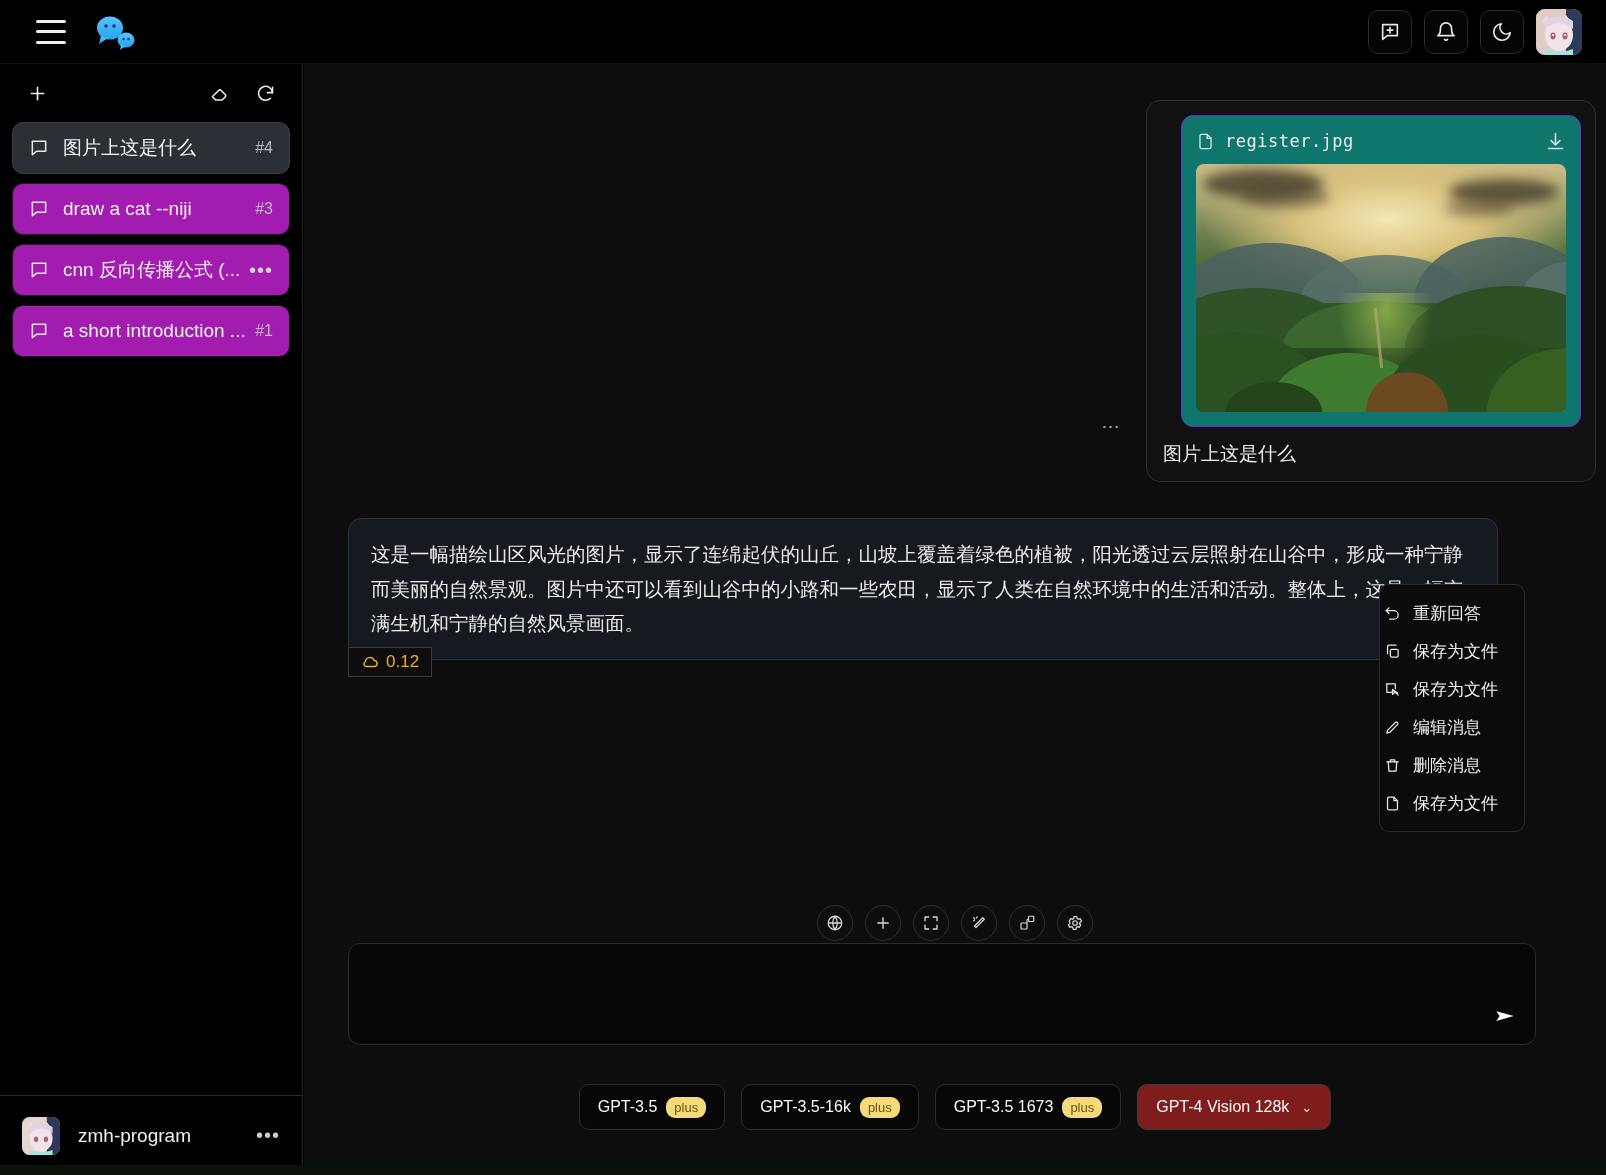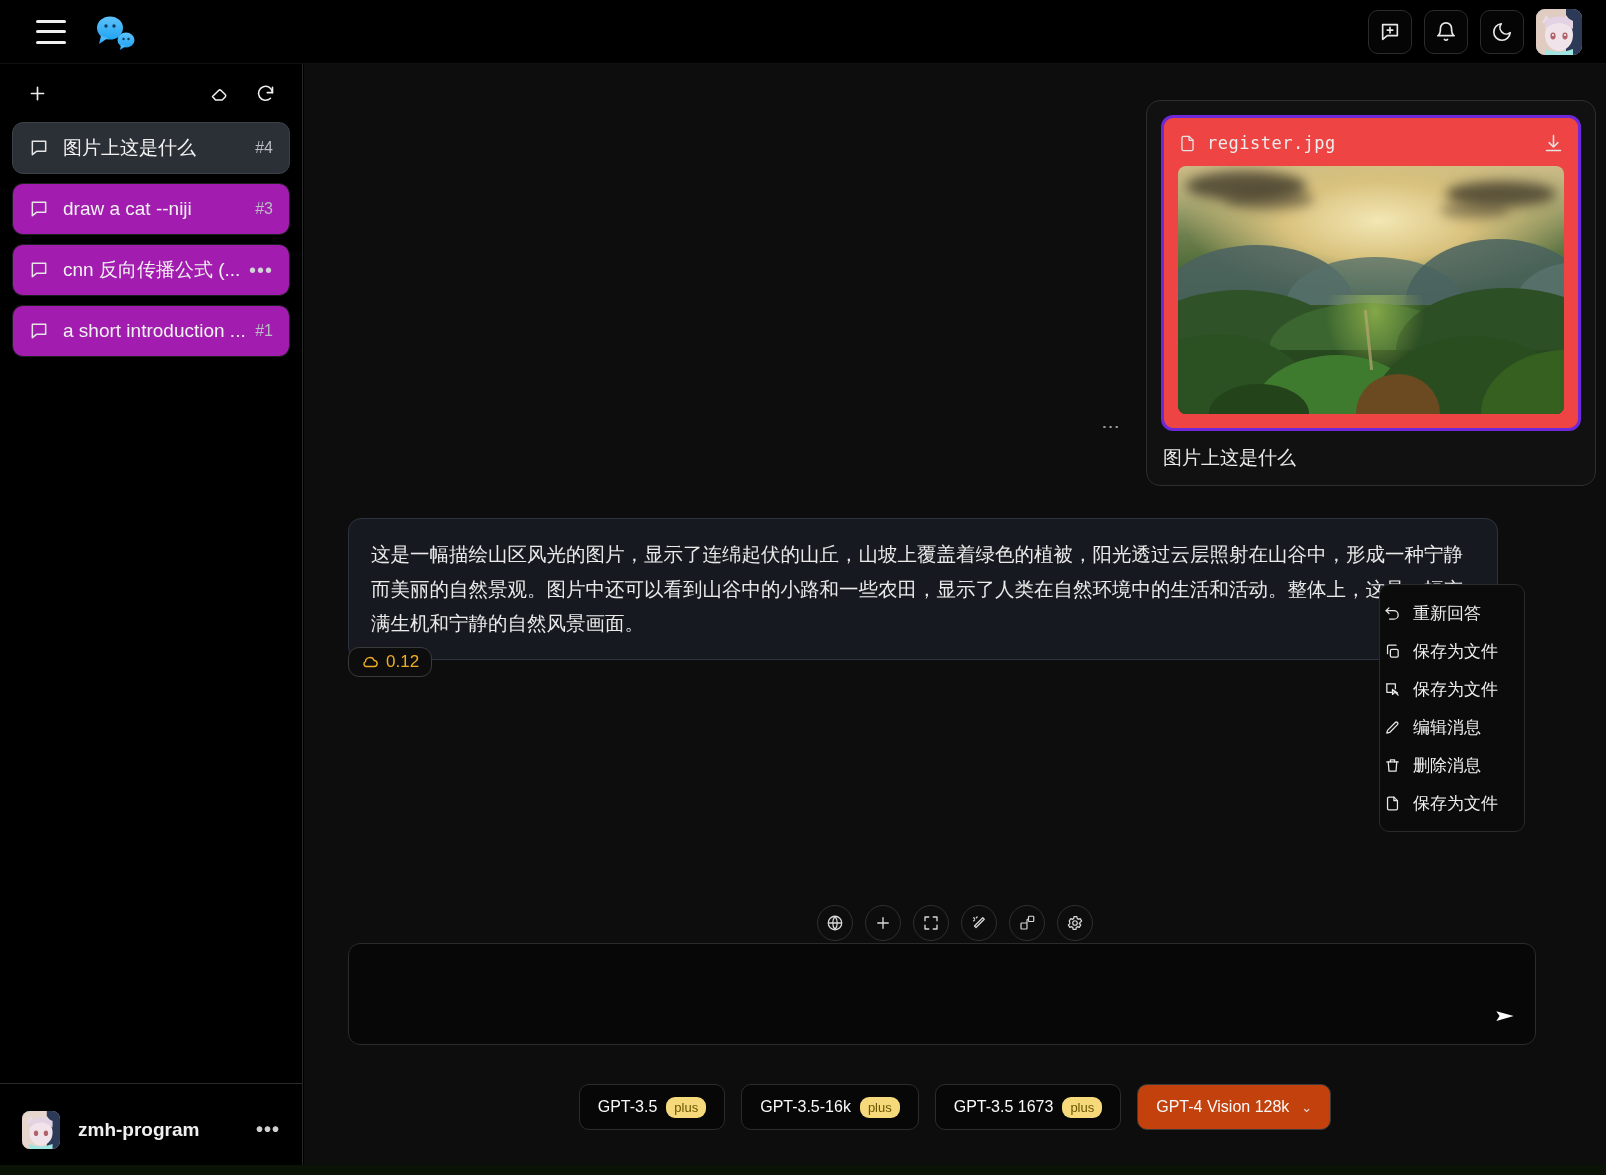--- a/index.html
+++ b/index.html
@@ -67,22 +67,22 @@
   .convo .cicon svg { stroke: #e6e6e6; }
   .convo .ctitle {
     color: #f2f2f2; font-size: 19px; white-space: nowrap;
     overflow: hidden; text-overflow: ellipsis; flex: 1;
     font-family: "Liberation Sans", sans-serif;
   }
   .convo .cnum { color: #b9bcc2; font-size: 16px; margin-left: 8px; flex: 0 0 auto; }
   .convo .cdots { color: #d2d4d8; font-size: 20px; letter-spacing: 1px; line-height: 6px; margin-left: 8px;}
 
   #side-bottom {
-    height: 92px; border-top: 1px solid #2a2a2a;
-    display: flex; align-items: center; padding: 12px 22px; font-weight: bold;
+    height: 80px; border-top: 1px solid #2a2a2a;
+    display: flex; align-items: center; padding: 12px 22px;
   }
   #user-avatar {
     width: 38px; height: 38px; border-radius: 8px; overflow: hidden;
     background: #d9c7d2; position: relative; flex: 0 0 38px;
   }
   #user-name { color: #f0f0f0; font-size: 19px; margin-left: 18px; flex: 1; }
   #user-dots { color: #cfcfcf; font-size: 20px; letter-spacing:1px; cursor: pointer; }
 
   
   #main {
@@ -92,22 +92,23 @@
 
   
   #user-msg-row {
     position: absolute; right: 10px; top: 36px; width: 450px;
   }
   #user-bubble {
     background: #111111; border: 1px solid #2e2e2e; border-radius: 14px;
     padding: 14px; position: relative;
   }
   #file-card {
-    background: #ef4444; border: 3px solid #6d28d9; border-radius: 12px;
+    background: #0f766e; border: 1px solid #6d28d9; border-radius: 12px;
     padding: 12px 14px 14px 14px;
+    margin-left: 20px;
   }
   #file-head { display: flex; align-items: center; height: 26px; }
   #file-head .fname {
     color: #ededed; font-family: "DejaVu Sans Mono", monospace;
     font-size: 17px; margin-left: 10px; letter-spacing: 0.5px; flex: 1;
   }
   #file-head svg { stroke: #e2e2e2; }
   #img-wrap {
     margin-top: 10px; width: 100%; height: 248px; border-radius: 8px;
     overflow: hidden; position: relative;
@@ -136,21 +137,21 @@
   }
   #assist-text { color: #eaeaea; font-size: 19.5px; line-height: 1.78; }
   #assist-kebab {
     position: absolute; left: 1206px; top: 548px;
     color: #b6b6b6; font-size: 18px; line-height: 5px; writing-mode: vertical-rl;
     letter-spacing: 2px; cursor: pointer;
   }
   #cost-badge {
     position: absolute; left: 44px; top: 583px;
     height: 30px; padding: 0 12px; border: 1px solid #3a3a3a;
-    border-radius: 11px; display: flex; align-items: center; gap: 7px;
+    border-radius: 0; display: flex; align-items: center; gap: 7px;
     background: #0d0d0d;
   }
   #cost-badge .cv { color: #f0ad22; font-size: 17px; }
   #cost-badge svg { stroke: #f0ad22; }
 
   
   #ctx-menu {
     position: absolute; left: 1075px; top: 520px; width: 146px;
     background: #0b0b0b; border: 1px solid #2a2a2a; border-radius: 10px;
     padding: 9px 0; z-index: 20;
@@ -194,21 +195,21 @@
   }
   .model-btn {
     height: 46px; padding: 0 18px; border: 1px solid #2c2c2c; border-radius: 10px;
     background: #070707; display: flex; align-items: center; gap: 9px; cursor: pointer;
   }
   .model-btn .mname { color: #fafafa; font-size: 16px; }
   .model-btn .plus-badge {
     background: #f5d97a; color: #6b5500; font-size: 13px;
     padding: 3px 8px; border-radius: 9px;
   }
-  .model-btn.selected { background: #c2410c; border-color: #3a3a3a; }
+  .model-btn.selected { background: #7f1d1d; border-color: #3a3a3a; }
   .model-btn .chev { color: #e0e0e0; font-size: 13px; margin-left: 3px; }
 
   
   #bottom-strip {
     position: absolute; left: 0; bottom: 0; width: 1606px; height: 10px;
     background: #0b1206;
   }
 </style>
 </head>
 <body>

